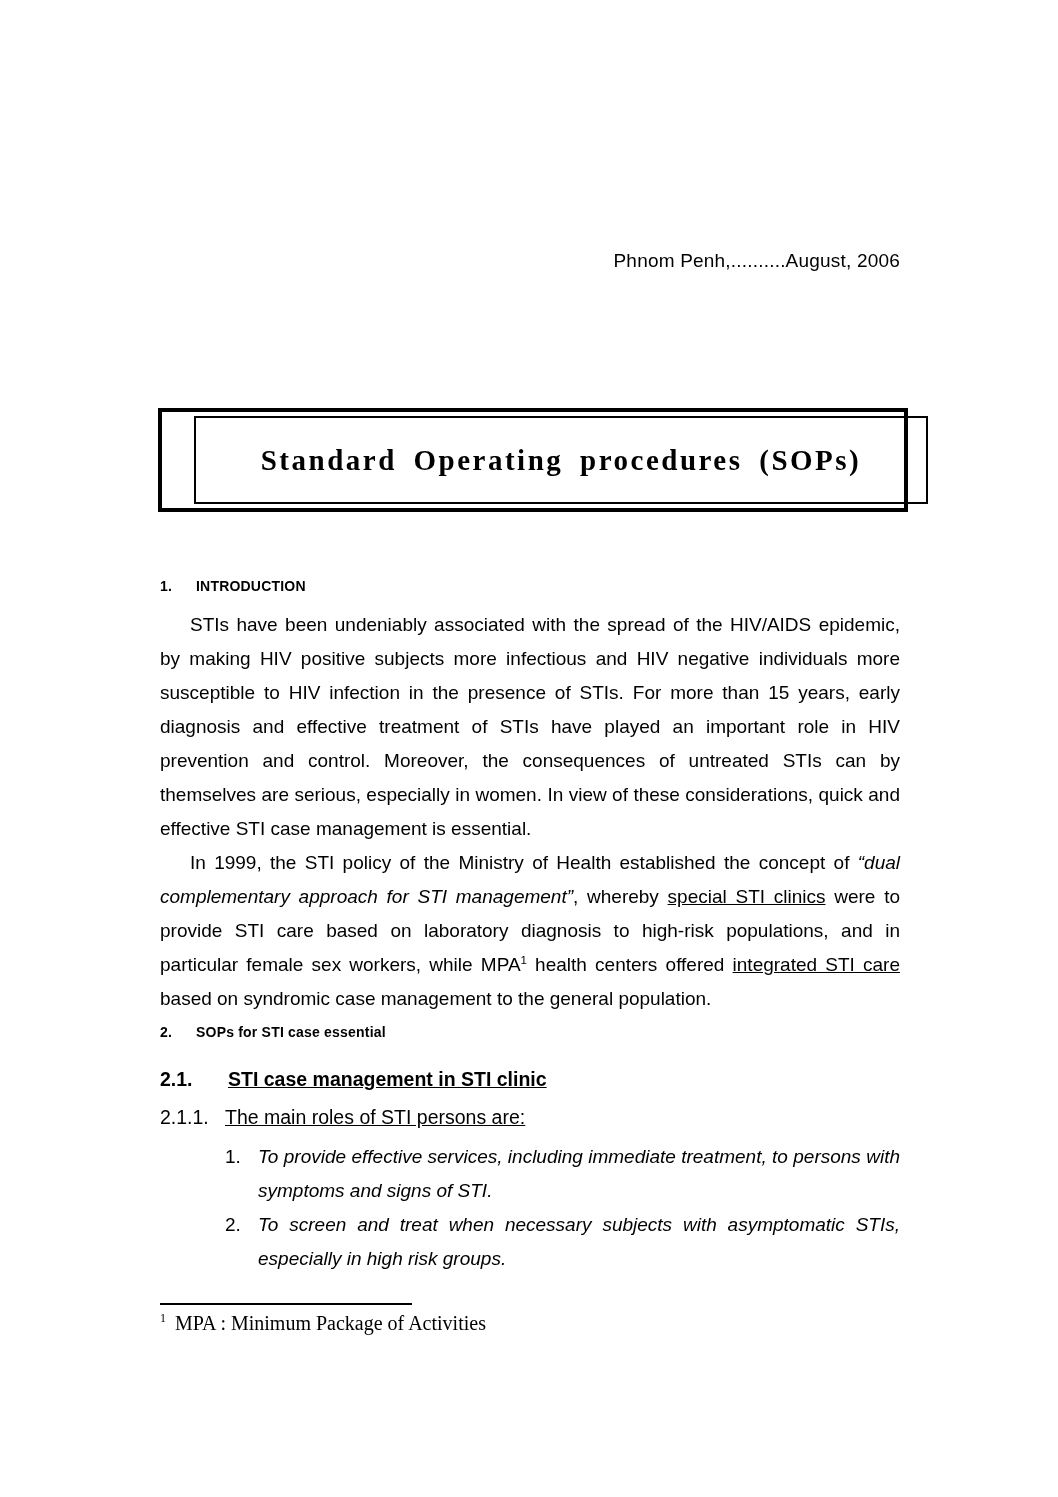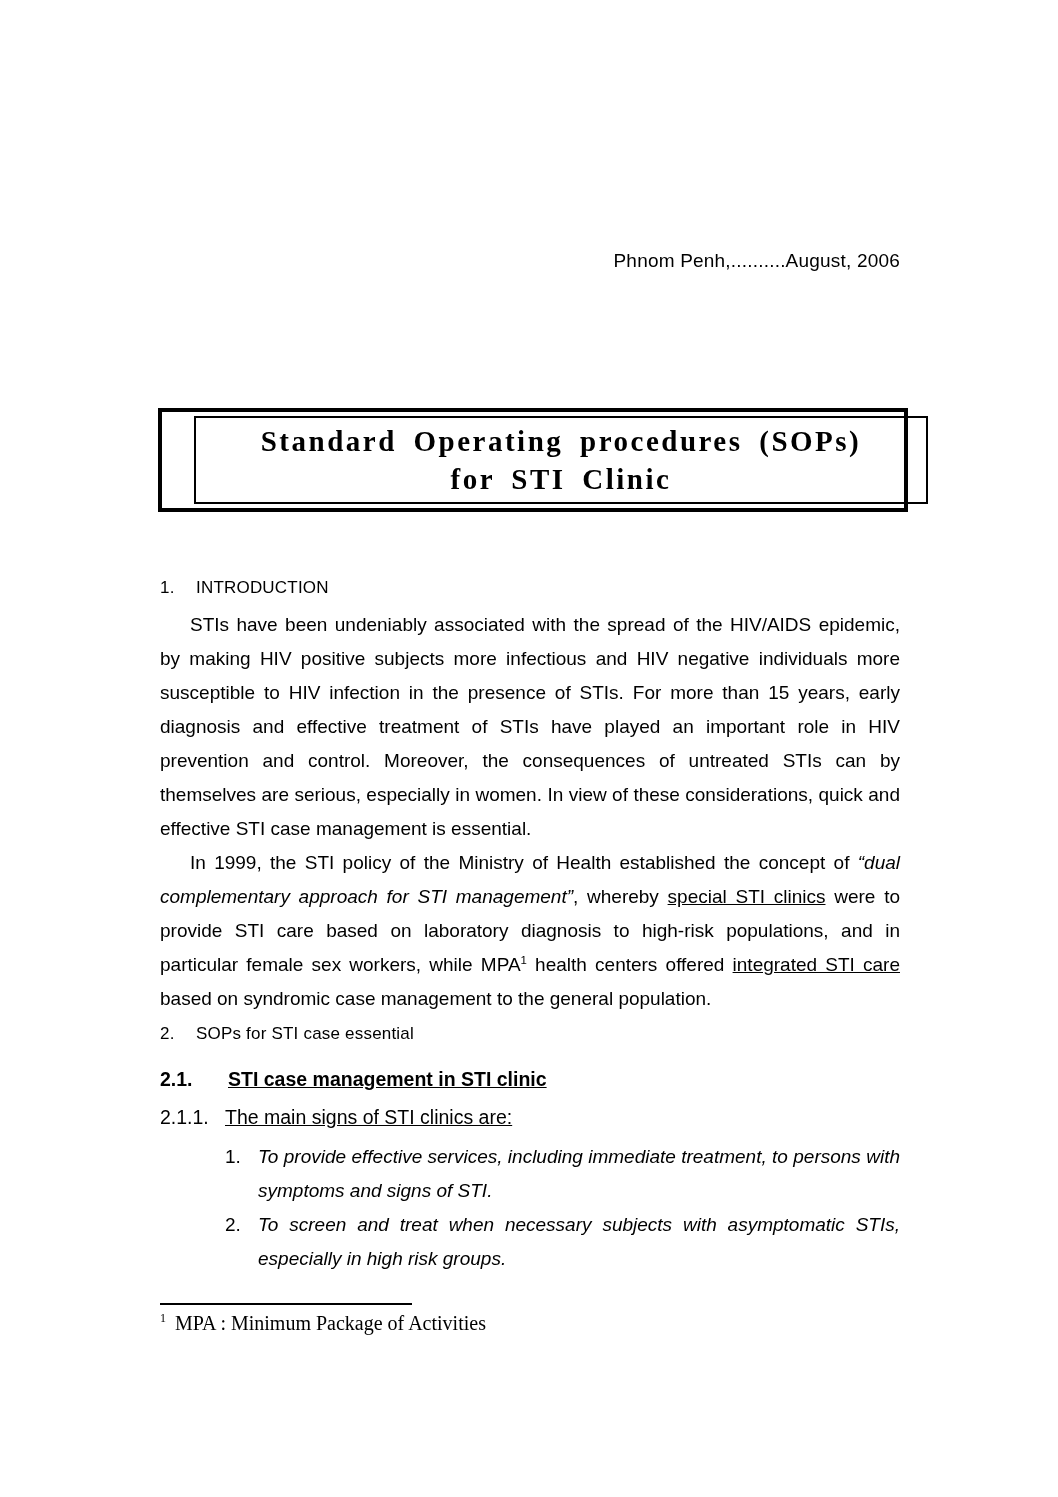--- a/index.html
+++ b/index.html
@@ -42,21 +42,21 @@
     letter-spacing: 2.5px;
     word-spacing: 7px;
     text-align: center;
     white-space: nowrap;
   }
 
   
   .col { left: 160px; width: 740px; }
 
   .h1 {
-    font-size: 17px; font-weight: normal;
+    font-size: 14px; font-weight: bold;
     letter-spacing: 0.2px;
   }
   .h1 .num { display: inline-block; width: 36px; }
 
   .body-text {
     font-size: 19px; line-height: 34px;
     text-align: justify;
   }
   .indent { text-indent: 30px; }
 
@@ -87,42 +87,41 @@
   .footnote sup { margin-right: 9px; }
 </style>
 </head>
 <body>
 
 <div class="abs date-line">Phnom Penh,..........August, 2006</div>
 
 <div class="abs title-box-outer">
   <div class="title-box-inner">
     <div class="doc-title">Standard Operating procedures (SOPs)</div>
-    <div class="doc-title">for STI Clinic</div>
   </div>
 </div>
 
 <div class="abs col h1" style="top:578px;">
   <span class="num">1.</span><span>INTRODUCTION</span>
 </div>
 
 <div class="abs col body-text indent" style="top:608px;">STIs have been undeniably associated with the spread of the HIV/AIDS epidemic, by making HIV positive subjects more infectious and HIV negative individuals more susceptible to HIV infection in the presence of STIs. For more than 15 years, early diagnosis and effective treatment of STIs have played an important role in HIV prevention and control. Moreover, the consequences of untreated STIs can by themselves are serious, especially in women. In view of these considerations, quick and effective STI case management is essential.</div>
 
 <div class="abs col body-text indent" style="top:846px;"><span>In 1999, the STI policy of the Ministry of Health established the concept of </span><span class="it">“dual complementary approach for STI management”</span><span>, whereby </span><span class="ul">special STI clinics</span><span> were to provide STI care based on laboratory diagnosis to high-risk populations, and in particular female sex workers, while MPA</span><sup>1</sup><span> health centers offered </span><span class="ul">integrated STI care</span><span> based on syndromic case management to the general population.</span></div>
 
 <div class="abs col h1" style="top:1024px;">
   <span class="num">2.</span><span>SOPs for STI case essential</span>
 </div>
 
 <div class="abs col h21" style="top:1068px;">
   <span class="num">2.1.</span><span class="ul">STI case management in STI clinic</span>
 </div>
 
 <div class="abs col h211" style="top:1106px;">
-  <span class="num">2.1.1.</span><span class="ul">The main signs of STI clinics are:</span>
+  <span class="num">2.1.1.</span><span class="ul">The main roles of STI persons are:</span>
 </div>
 
 <div class="abs col" style="top:1140px;">
   <div class="role-row">
     <span class="num">1.</span>
     <span class="txt">To provide effective services, including immediate treatment, to persons with symptoms and signs of STI.</span>
   </div>
   <div class="role-row">
     <span class="num">2.</span>
     <span class="txt">To screen and treat when necessary subjects with asymptomatic STIs, especially in high risk groups.</span>

